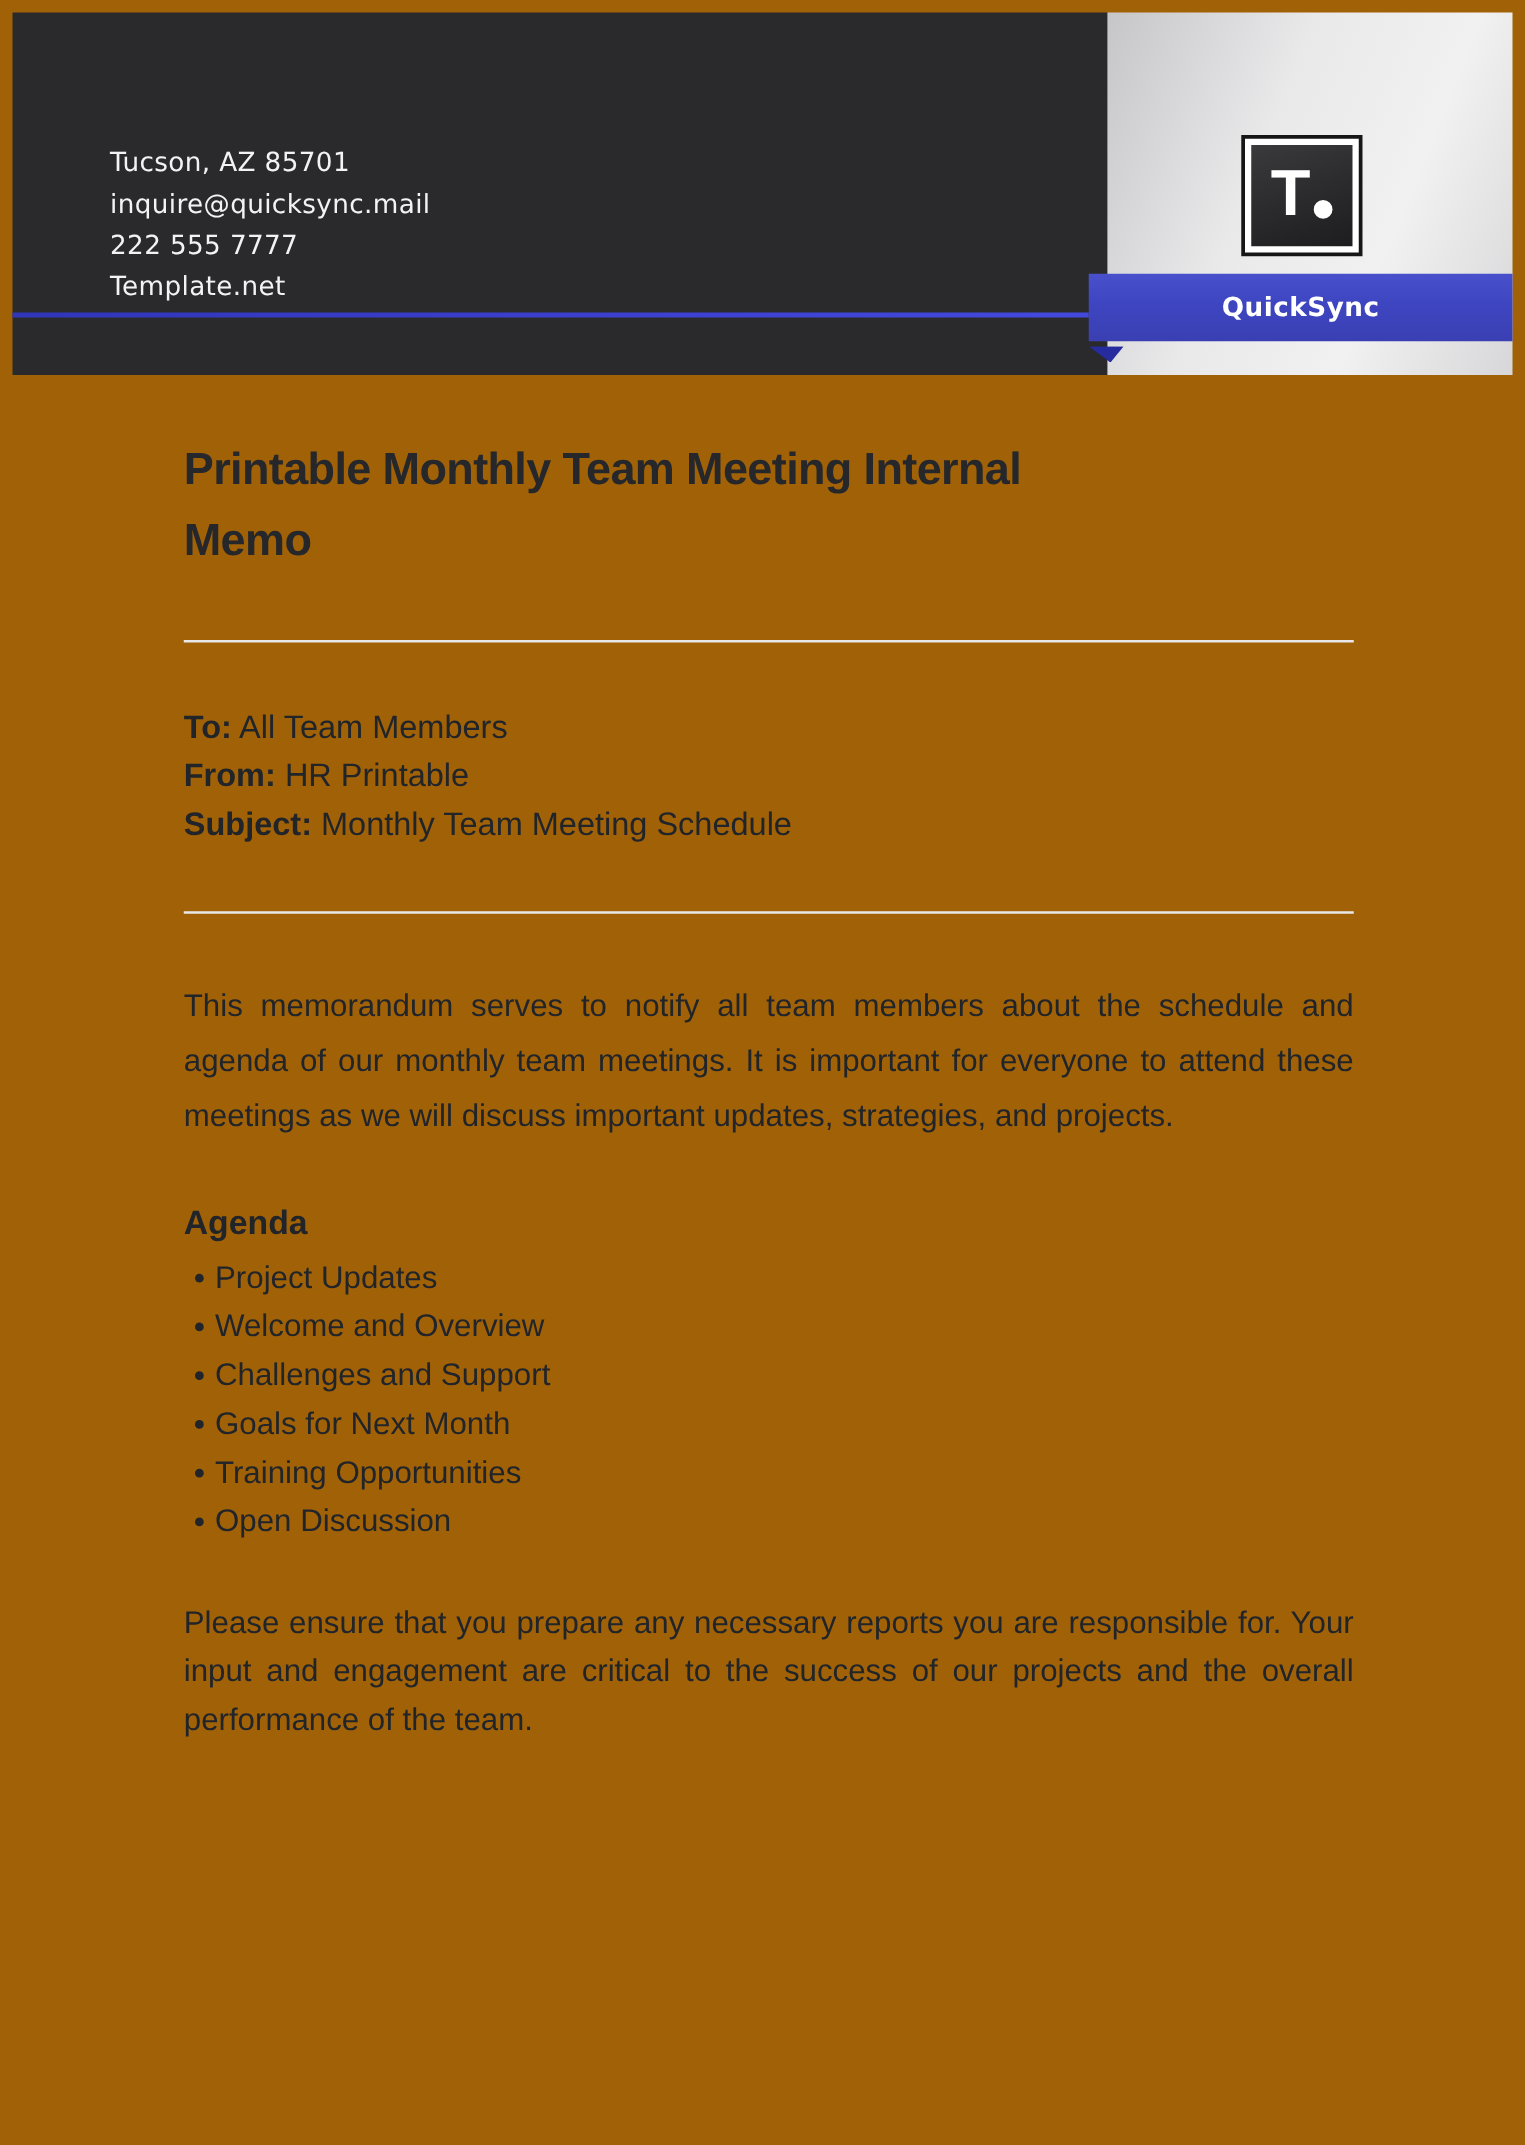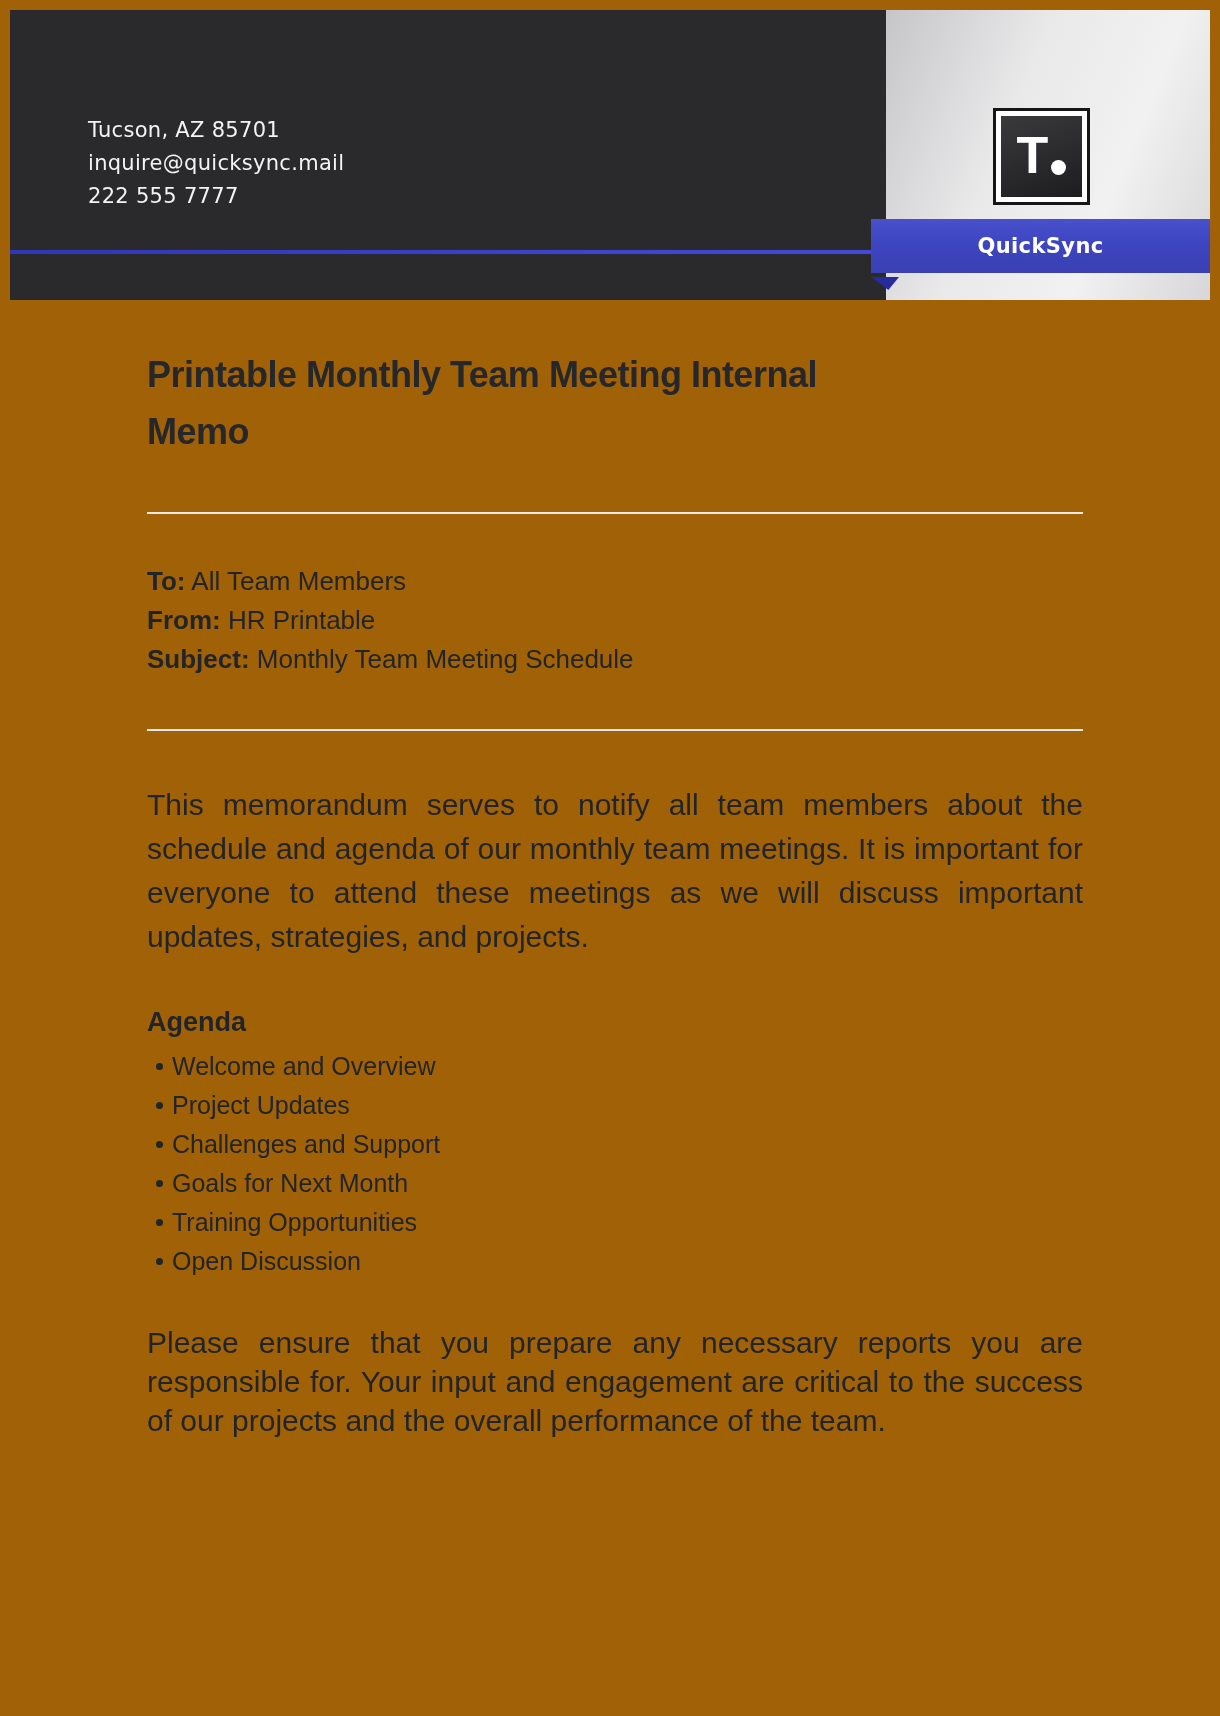--- a/index.html
+++ b/index.html
@@ -134,21 +134,21 @@
 
   .meta { margin-top: 48px; }
   .meta-row {
     font-size: 26px;
     line-height: 39px;
     color: var(--text, #212429);
   }
   .meta-label { font-weight: 700; }
 
   .para {
-    font-size: 30px;
+    font-size: 25px;
     color: var(--text, #212429);
     text-align: justify;
   }
   .intro   { margin-top: 52px; line-height: 44px; }
   .closing { margin-top: 42px; line-height: 39px; }
 
   .agenda-heading {
     margin-top: 46px;
     font-size: 27px;
     font-weight: 700;
@@ -181,20 +181,21 @@
 <div class="page">
 
   <header class="header-band">
     <div class="dark-panel"></div>
     <div class="gray-panel"></div>
 
     <div class="contact">
       <div>Tucson, AZ 85701</div>
       <div>inquire@quicksync.mail</div>
       <div>222 555 7777</div>
+      <div>Template.net</div>
     </div>
 
     <div class="blue-line"></div>
 
     <div class="logo">
       <div class="logo-inner">
         <span class="logo-t">T</span>
         <span class="logo-dot"></span>
       </div>
     </div>
@@ -220,22 +221,22 @@
       <p class="meta-row"><strong class="meta-label">Subject:</strong> <span>Monthly Team Meeting Schedule</span></p>
     </div>
 
     <hr class="divider divider-bottom">
 
     <p class="para intro">This memorandum serves to notify all team members about the schedule and agenda of our monthly team meetings. It is important for everyone to attend these meetings as we will discuss important updates, strategies, and projects.</p>
 
     <h2 class="agenda-heading">Agenda</h2>
 
     <ul class="agenda-list">
+      <li class="agenda-item">Project Updates</li>
       <li class="agenda-item">Welcome and Overview</li>
-      <li class="agenda-item">Project Updates</li>
       <li class="agenda-item">Challenges and Support</li>
       <li class="agenda-item">Goals for Next Month</li>
       <li class="agenda-item">Training Opportunities</li>
       <li class="agenda-item">Open Discussion</li>
     </ul>
 
     <p class="para closing">Please ensure that you prepare any necessary reports you are responsible for. Your input and engagement are critical to the success of our projects and the overall performance of the team.</p>
 
   </main>
 </div>

